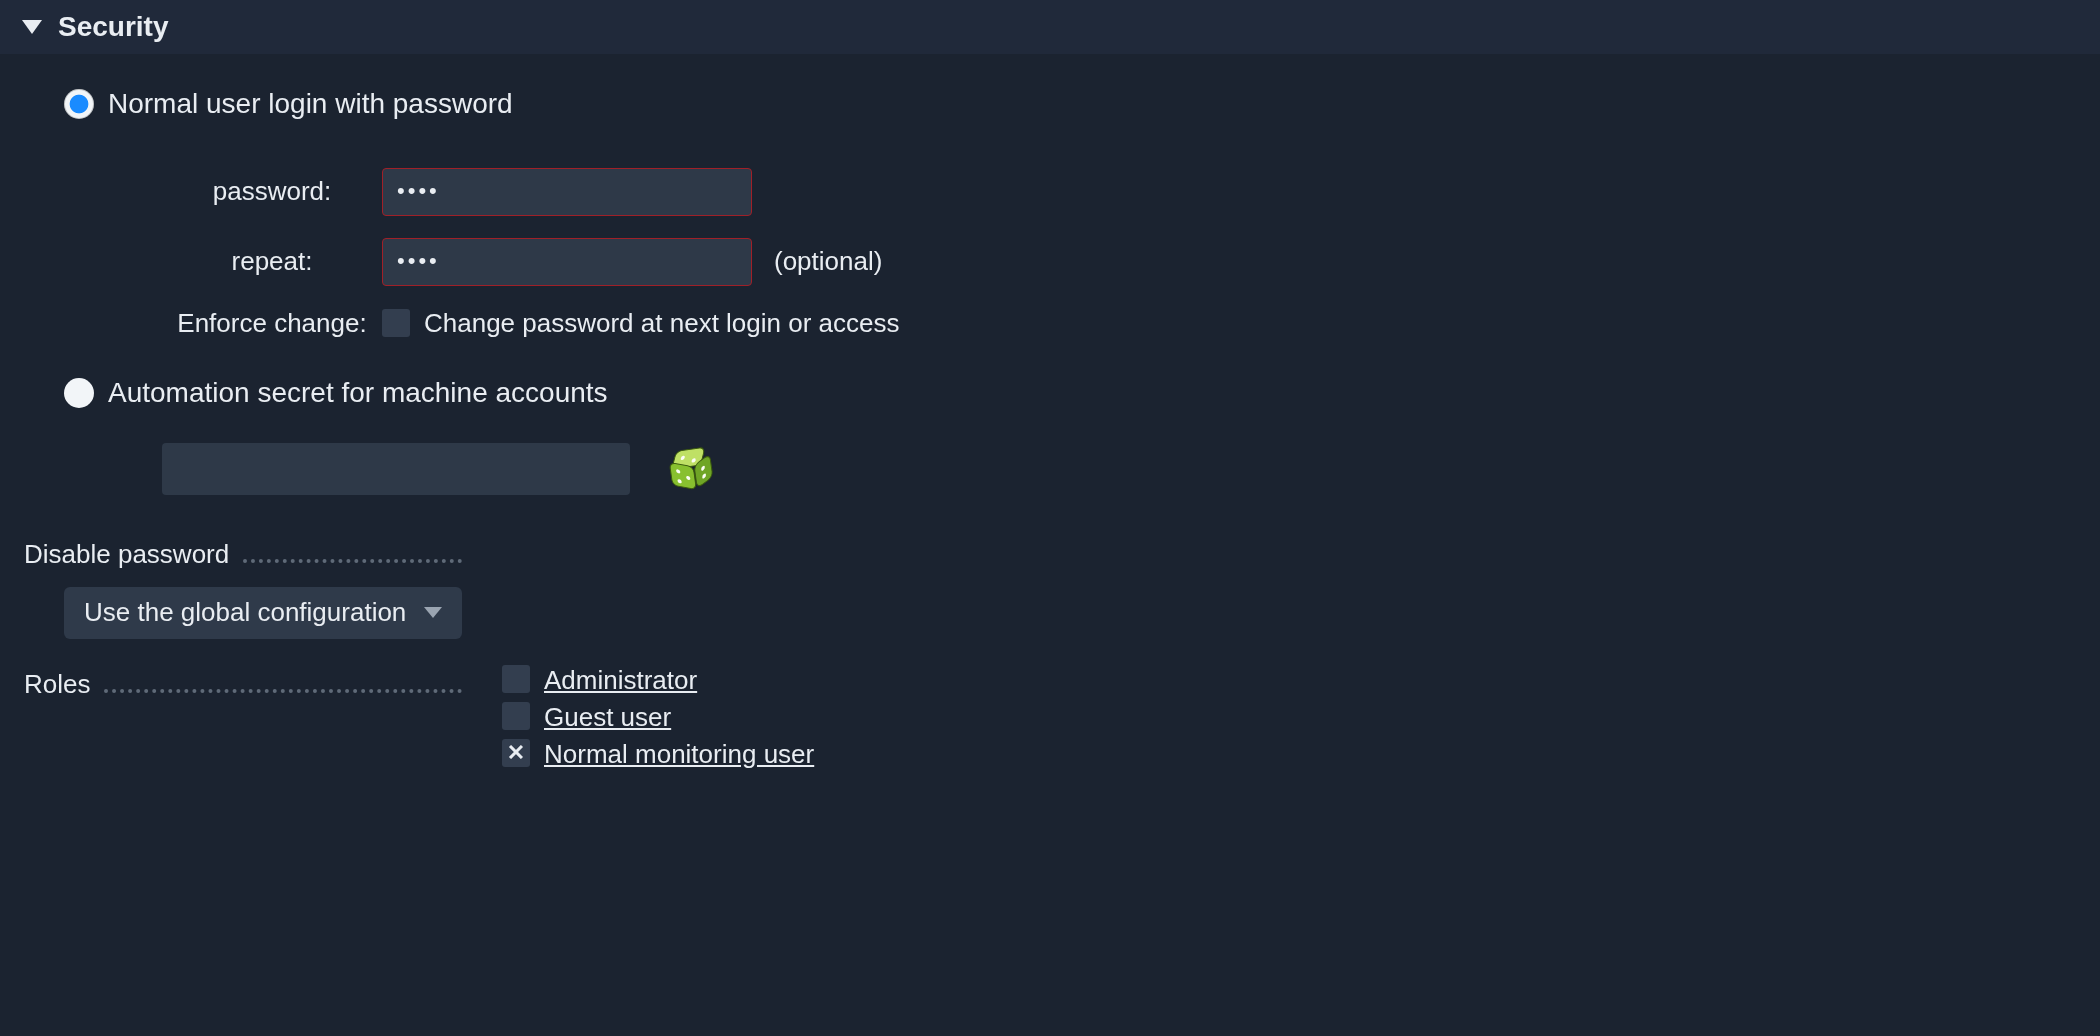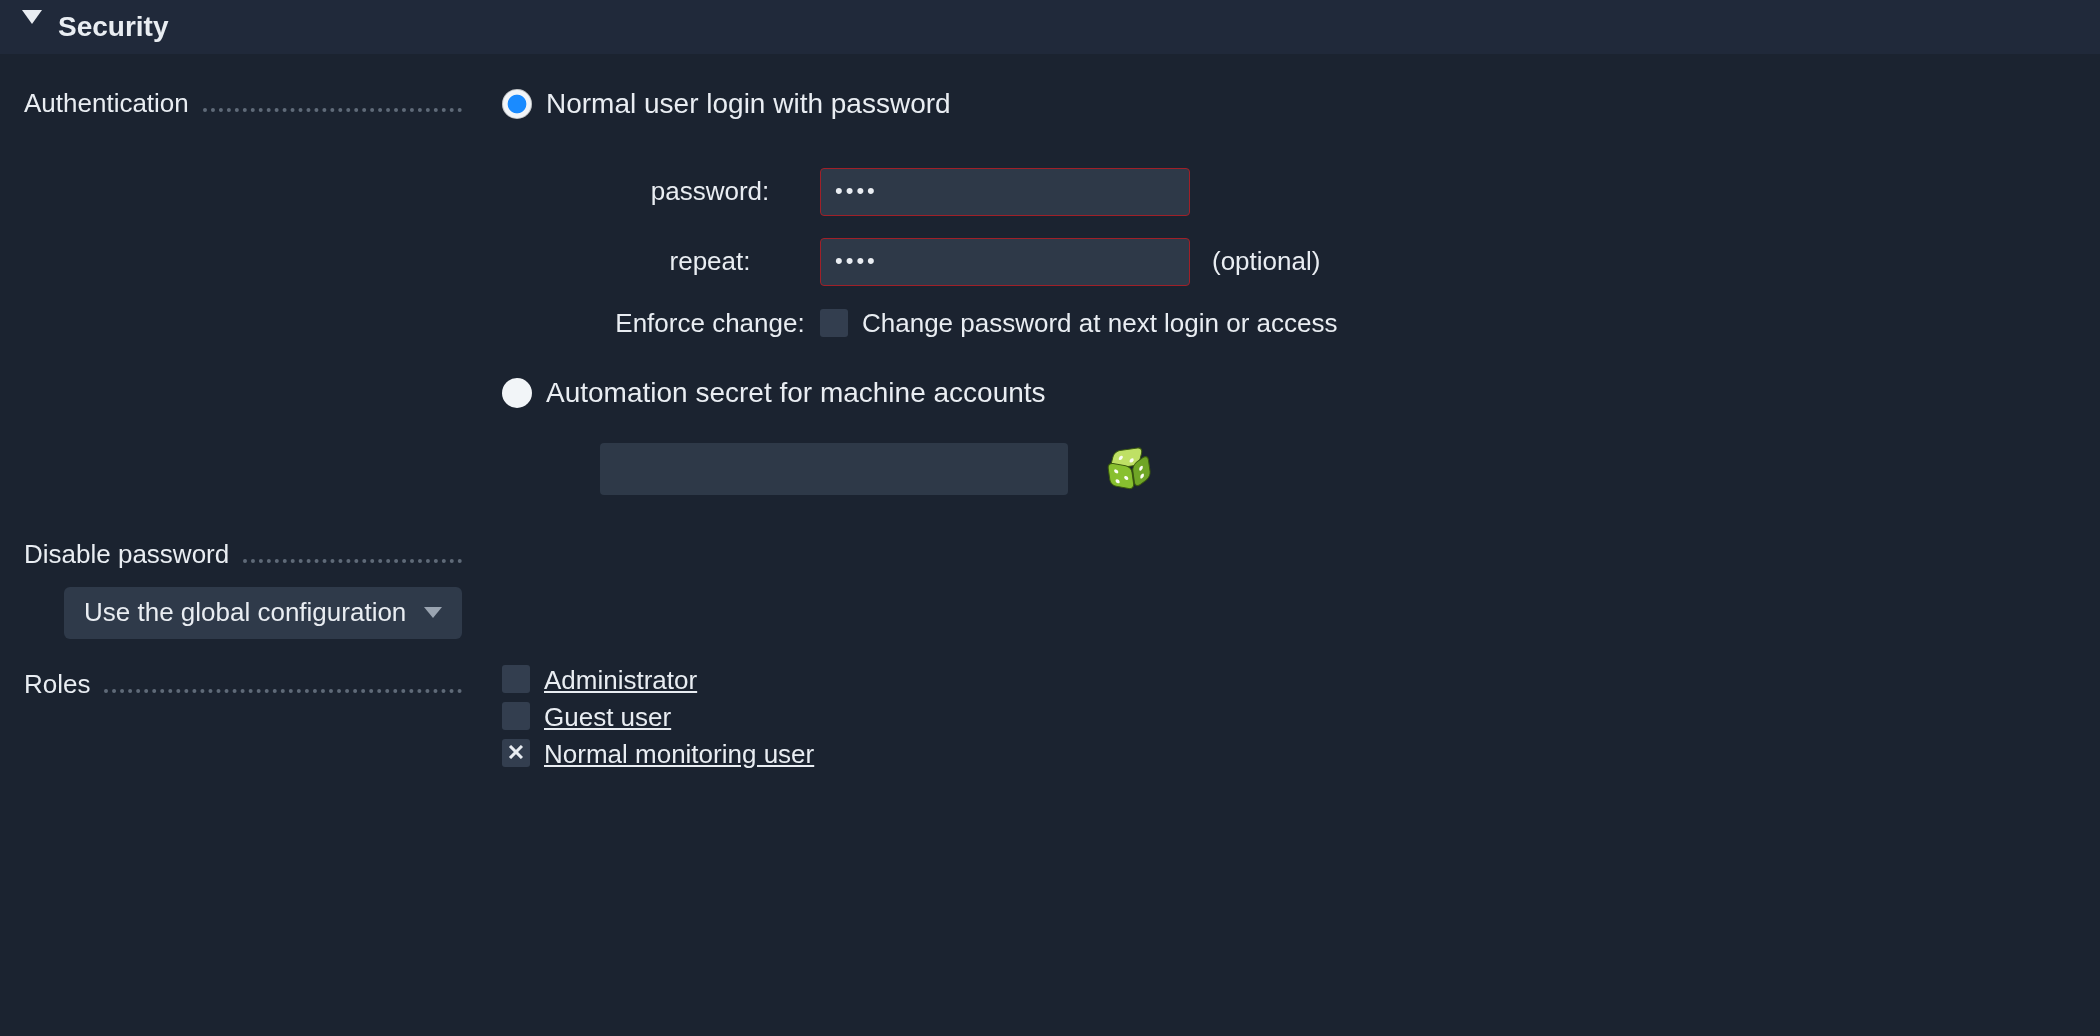--- a/index.html
+++ b/index.html
@@ -23,21 +23,21 @@
     color:var(--fg);
     font-size:26px;
     line-height:1.2;
     width:2100px;
     min-height:1036px;
   }
 
   
   .section-head{
     display:flex;
-    align-items:flex-start;
+    align-items:center;
     gap:16px;
     padding:10px 22px;
     background:var(--bg-section-head);
     font-weight:700;
     font-size:28px;
   }
   .tri-down{
     display:inline-block;
     width:0;height:0;
     border-left:10px solid transparent;
@@ -247,24 +247,20 @@
 <body>
 
 <div class="section-head">
   <span class="tri-down"></span>
   <span>Security</span>
 </div>
 
 <div class="form-area">
 
   <div class="row">
-    <div class="side-label">
-      <span class="txt">Authentication</span>
-      <span class="dots"></span>
-    </div>
     <div class="controls">
       <div class="opt-line">
         <span class="radio checked"></span>
         <span class="opt-label">Normal user login with password</span>
       </div>
 
       <div class="nested">
         <div class="frow">
           <div class="flabel">password:</div>
           <div class="pw-input">••••</div>

